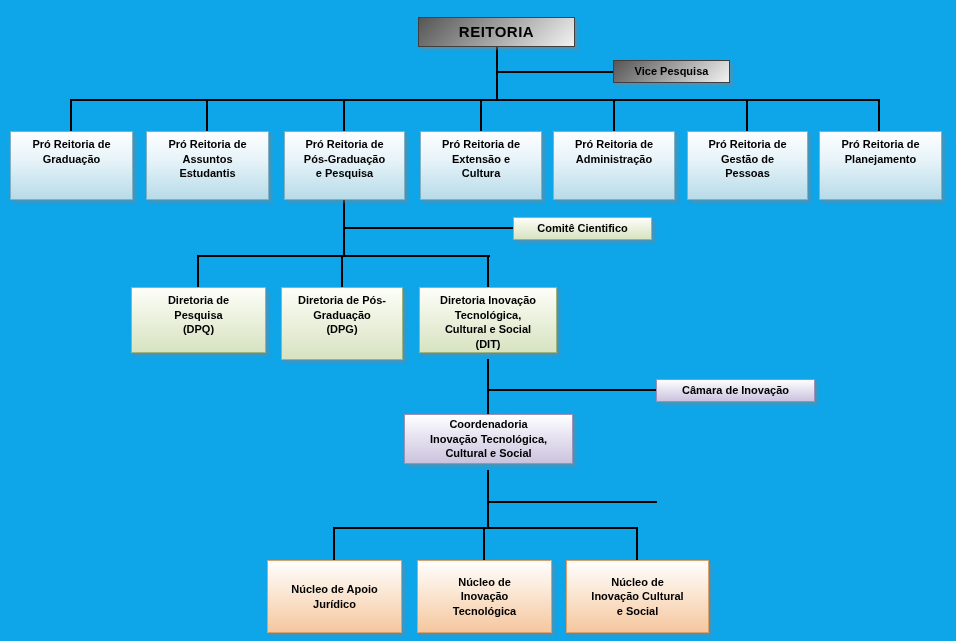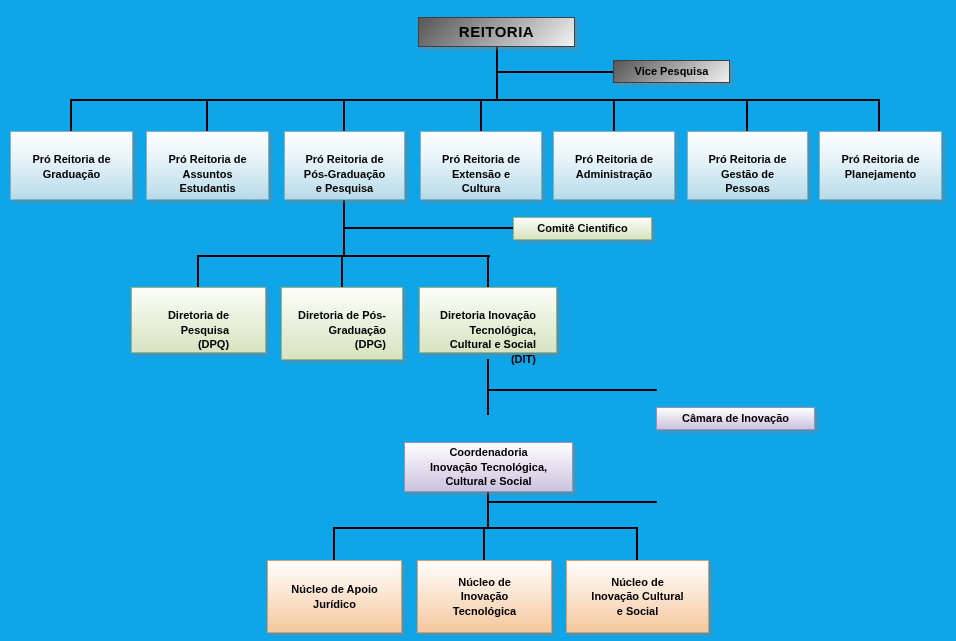--- a/index.html
+++ b/index.html
@@ -7,25 +7,25 @@
     position:relative; width:956px; height:641px; background:#0ea5e9;
     font-family:"Liberation Sans", sans-serif; overflow:hidden;
   }
   .node {
     position:absolute; box-sizing:border-box;
     display:flex; align-items:center; justify-content:center;
     text-align:center; font-weight:bold; color:#000;
     font-size:11px; line-height:1.32; white-space:pre-line;
     box-shadow:3px 3px 2px rgba(130,130,130,0.45);
   }
-  .top-anchor { align-items:flex-start; padding-top:20px; }
+  .top-anchor { align-items:flex-start; padding-top:5px; }
   .gray   { background:linear-gradient(135deg,#565656 0%,#a6a6a6 52%,#f2f2f2 100%); border:1px solid #3f3f3f; }
   .blue   { background:linear-gradient(180deg,#fdfeff 0%,#e8f4f9 40%,#b7dbe9 100%); border:1px solid #7fb0c4; }
-  .green  { background:linear-gradient(180deg,#fdfef9 0%,#eef3e2 40%,#d7e3c1 100%); border:1px solid #9db380;text-align:right; }
-  .purple { background:linear-gradient(180deg,#fefeff 0%,#e9e6f2 40%,#cbc3de 100%); border:1px solid #9a92ba;margin-top:28px; }
+  .green  { background:linear-gradient(180deg,#fdfef9 0%,#eef3e2 40%,#d7e3c1 100%); border:1px solid #9db380; }
+  .purple { background:linear-gradient(180deg,#fefeff 0%,#e9e6f2 40%,#cbc3de 100%); border:1px solid #9a92ba; }
   .orange { background:linear-gradient(180deg,#fffefd 0%,#fbe9d8 40%,#f5c79e 100%); border:1px solid #d9a06e; }
   .title-node { font-size:15px; letter-spacing:0.5px; }
   .line { position:absolute; background:#000000; }
 </style>
 </head>
 <body>
 
 <div id="canvas">
 
   <div class="line" style="left:496px;top:46px;width:2px;height:53px"></div>

